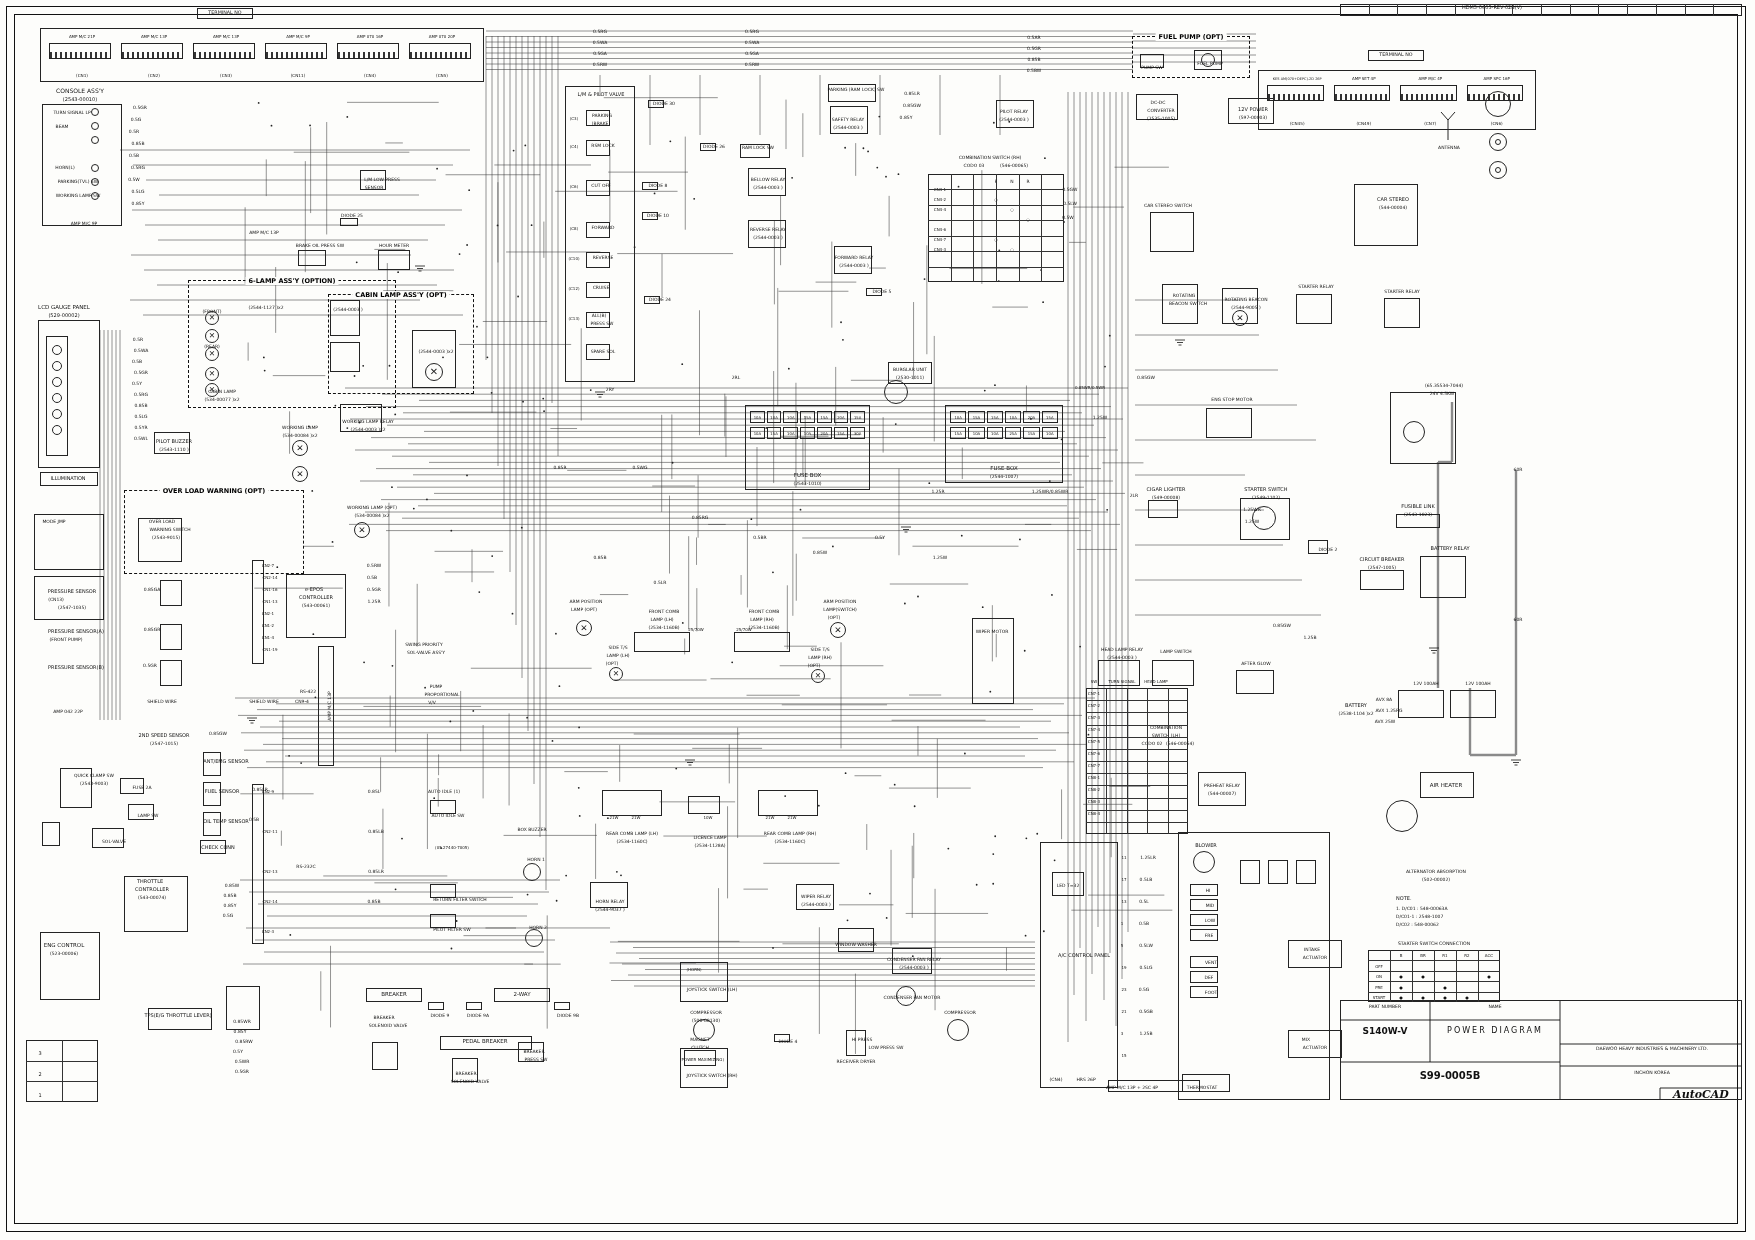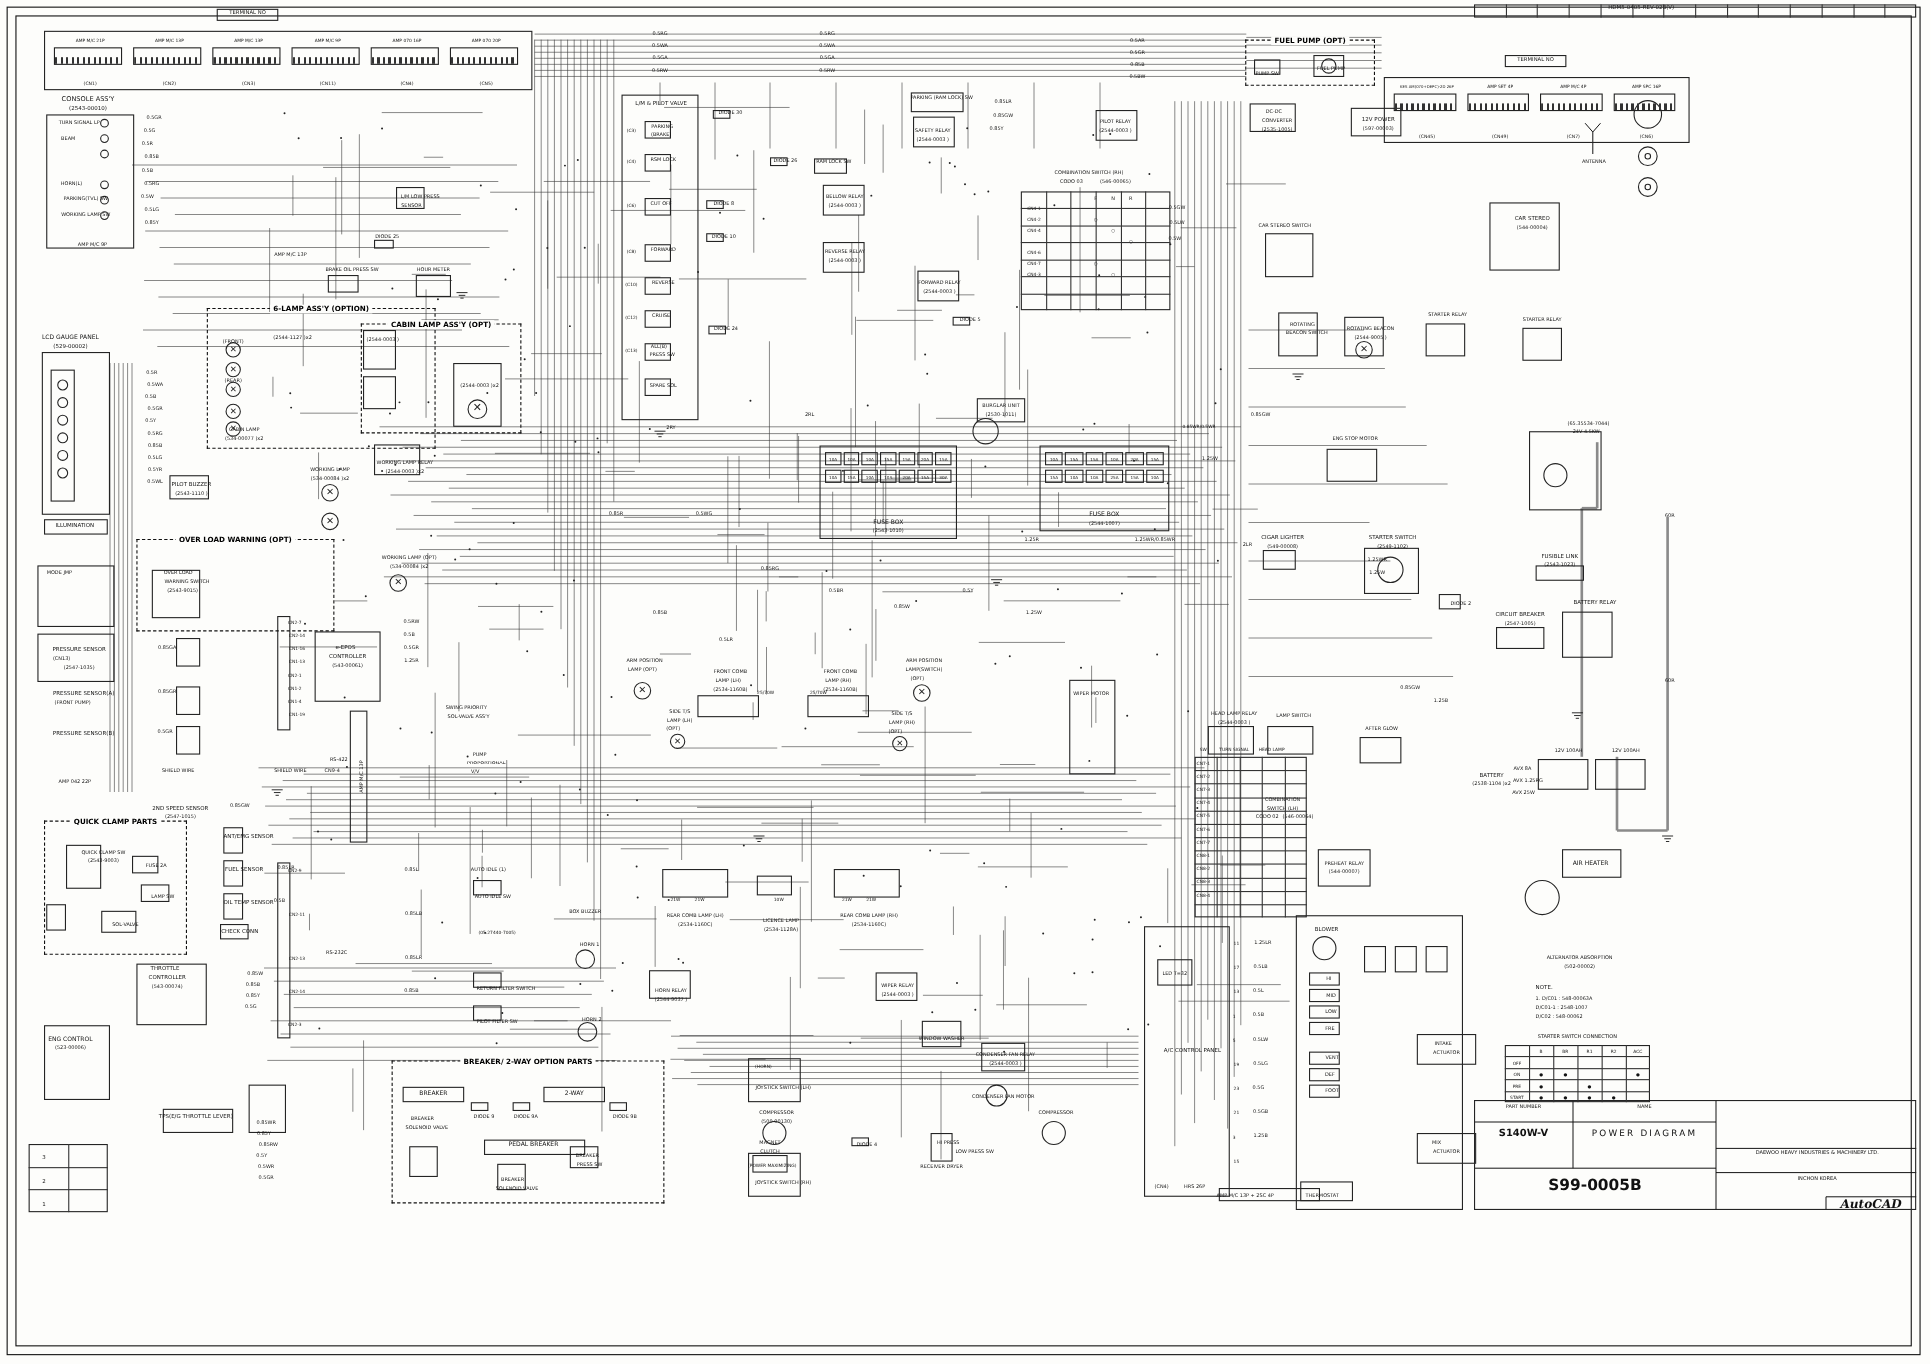--- a/index.html
+++ b/index.html
@@ -18,21 +18,21 @@
       padding:0 3px;font-weight:bold;font-size:6.5px;white-space:nowrap;}
   .conn{position:absolute;border:1px solid #222;box-sizing:border-box;
       background:repeating-linear-gradient(90deg,#333 0 2px,transparent 2px 5px);
       background-size:100% 6px;background-position:0 100%;background-repeat:no-repeat;}
   .gl{position:absolute;background:#333;}
   .tbtxt{position:absolute;line-height:1.15;color:#111;}
   .tb-part-label{left:1342px;top:1004px;font-size:4.5px;width:86px;text-align:center;}
   .tb-name-label{left:1432px;top:1004px;font-size:4.5px;width:126px;text-align:center;}
   .tb-model{left:1342px;top:1026px;font-size:9px;width:86px;text-align:center;font-weight:bold;}
   .tb-name{left:1432px;top:1026px;font-size:8px;width:126px;text-align:center;letter-spacing:2px;}
-  .tb-part{left:1342px;top:1070px;font-size:14px;width:216px;text-align:center;font-weight:bold;}
+  .tb-part{left:1342px;top:1070px;font-size:10px;width:216px;text-align:center;font-weight:bold;}
   .tb-company{left:1564px;top:1046px;font-size:4.6px;width:176px;text-align:center;}
   .tb-city{left:1564px;top:1070px;font-size:4.6px;width:176px;text-align:center;}
   .tb-autocad{left:1662px;top:1089px;font-size:11px;width:78px;text-align:center;font-weight:bold;
       font-style:italic;font-family:"DejaVu Serif",serif;}
 </style>
 </head>
 <body>
 
 <div id="canvas">
   <div class="frame-o"></div>
@@ -1117,26 +1117,20 @@
     </div>
     <div class="sec" style="left: 188px; top: 280px; width: 208px; height: 128px;">
       <span>6-LAMP ASS'Y (OPTION)</span>
     </div>
     <div class="sec" style="left: 124px; top: 490px; width: 180px; height: 84px;">
       <span>OVER LOAD WARNING (OPT)</span>
     </div>
     <div class="sec" style="left: 328px; top: 294px; width: 146px; height: 100px;">
       <span>CABIN LAMP ASS'Y (OPT)</span>
     </div>
-    <div class="sec" style="left: 40px; top: 746px; width: 130px; height: 122px;">
-      <span>QUICK CLAMP PARTS</span>
-    </div>
-    <div class="sec" style="left: 356px; top: 964px; width: 248px; height: 130px;">
-      <span>BREAKER/ 2-WAY OPTION PARTS</span>
-    </div>
     <div class="bx" style="left: 745px; top: 405px; width: 125px; height: 85px;"></div>
     <div class="bx" style="left: 750px; top: 411px; width: 14.7143px; height: 12px;"></div>
     <div class="lbl" style="left: 757.357px; top: 416.2px; font-size: 3.8px;">10A</div>
     <div class="bx" style="left: 766.714px; top: 411px; width: 14.7143px; height: 12px;"></div>
     <div class="lbl" style="left: 774.071px; top: 416.2px; font-size: 3.8px;">10A</div>
     <div class="bx" style="left: 783.429px; top: 411px; width: 14.7143px; height: 12px;"></div>
     <div class="lbl" style="left: 790.786px; top: 416.2px; font-size: 3.8px;">10A</div>
     <div class="bx" style="left: 800.143px; top: 411px; width: 14.7143px; height: 12px;"></div>
     <div class="lbl" style="left: 807.5px; top: 416.2px; font-size: 3.8px;">15A</div>
     <div class="bx" style="left: 816.857px; top: 411px; width: 14.7143px; height: 12px;"></div>

